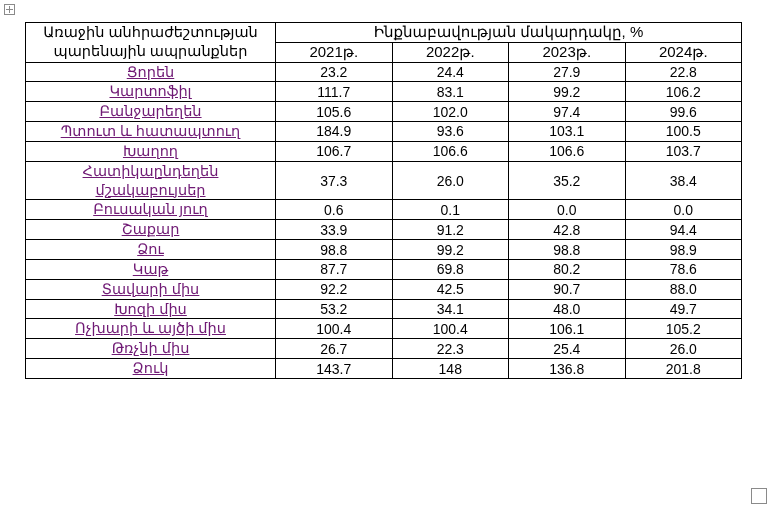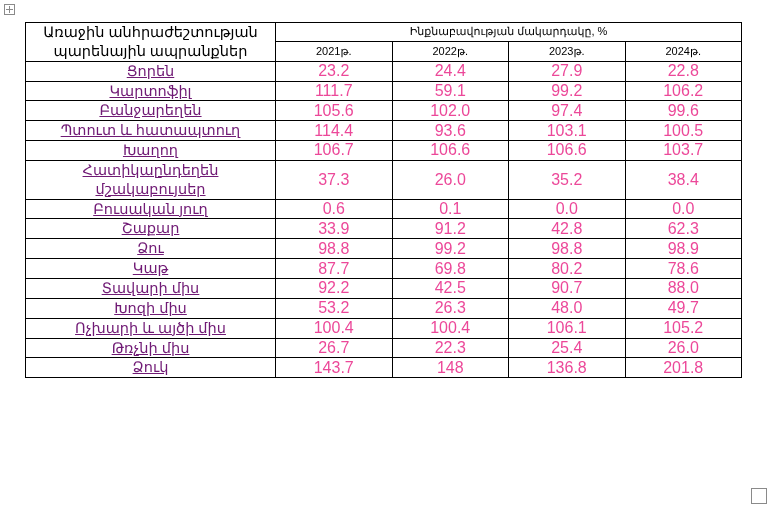--- a/index.html
+++ b/index.html
@@ -52,42 +52,42 @@
     width: 717px;
     table-layout: fixed;
   }
   table.data td, table.data th {
     border: 1px solid #000000;
     padding: 0;
     vertical-align: middle;
   }
   .hdr-cell {
     text-align: center;
-    font-size: 11px;
+    font-size: 15px;
     font-weight: normal;
     color: #000000;
     padding: 5px 4px;
     line-height: 1.25;
   }
   .hdr-left {
     font-size: 14.5px;
     line-height: 1.3;
   }
   .row-label {
     text-align: center;
     font-size: 14.5px;
     color: #701a75;
     text-decoration: underline;
     padding: 5px 6px;
     line-height: 1.3;
   }
   .num {
     text-align: center;
-    font-size: 16px;
-    color: #ec4899;
+    font-size: 14px;
+    color: #000000;
     padding: 5px 4px;
   }
   .col-label { width: 249px; }
   .col-year { width: 117px; }
 </style>
 </head>
 <body>
 
 <div class="handle handle-tl"></div>
 <div class="handle handle-br"></div>
@@ -110,34 +110,34 @@
       <tr>
         <td class="row-label">Ցորեն</td>
         <td class="num">23.2</td>
         <td class="num">24.4</td>
         <td class="num">27.9</td>
         <td class="num">22.8</td>
       </tr>
       <tr>
         <td class="row-label">Կարտոֆիլ</td>
         <td class="num">111.7</td>
-        <td class="num">59.1</td>
+        <td class="num">83.1</td>
         <td class="num">99.2</td>
         <td class="num">106.2</td>
       </tr>
       <tr>
         <td class="row-label">Բանջարեղեն</td>
         <td class="num">105.6</td>
         <td class="num">102.0</td>
         <td class="num">97.4</td>
         <td class="num">99.6</td>
       </tr>
       <tr>
         <td class="row-label">Պտուտ և հատապտուղ</td>
-        <td class="num">114.4</td>
+        <td class="num">184.9</td>
         <td class="num">93.6</td>
         <td class="num">103.1</td>
         <td class="num">100.5</td>
       </tr>
       <tr>
         <td class="row-label">Խաղող</td>
         <td class="num">106.7</td>
         <td class="num">106.6</td>
         <td class="num">106.6</td>
         <td class="num">103.7</td>
@@ -154,21 +154,21 @@
         <td class="num">0.6</td>
         <td class="num">0.1</td>
         <td class="num">0.0</td>
         <td class="num">0.0</td>
       </tr>
       <tr>
         <td class="row-label">Շաքար</td>
         <td class="num">33.9</td>
         <td class="num">91.2</td>
         <td class="num">42.8</td>
-        <td class="num">62.3</td>
+        <td class="num">94.4</td>
       </tr>
       <tr>
         <td class="row-label">Ձու</td>
         <td class="num">98.8</td>
         <td class="num">99.2</td>
         <td class="num">98.8</td>
         <td class="num">98.9</td>
       </tr>
       <tr>
         <td class="row-label">Կաթ</td>
@@ -180,21 +180,21 @@
       <tr>
         <td class="row-label">Տավարի միս</td>
         <td class="num">92.2</td>
         <td class="num">42.5</td>
         <td class="num">90.7</td>
         <td class="num">88.0</td>
       </tr>
       <tr>
         <td class="row-label">Խոզի միս</td>
         <td class="num">53.2</td>
-        <td class="num">26.3</td>
+        <td class="num">34.1</td>
         <td class="num">48.0</td>
         <td class="num">49.7</td>
       </tr>
       <tr>
         <td class="row-label">Ոչխարի և այծի միս</td>
         <td class="num">100.4</td>
         <td class="num">100.4</td>
         <td class="num">106.1</td>
         <td class="num">105.2</td>
       </tr>

